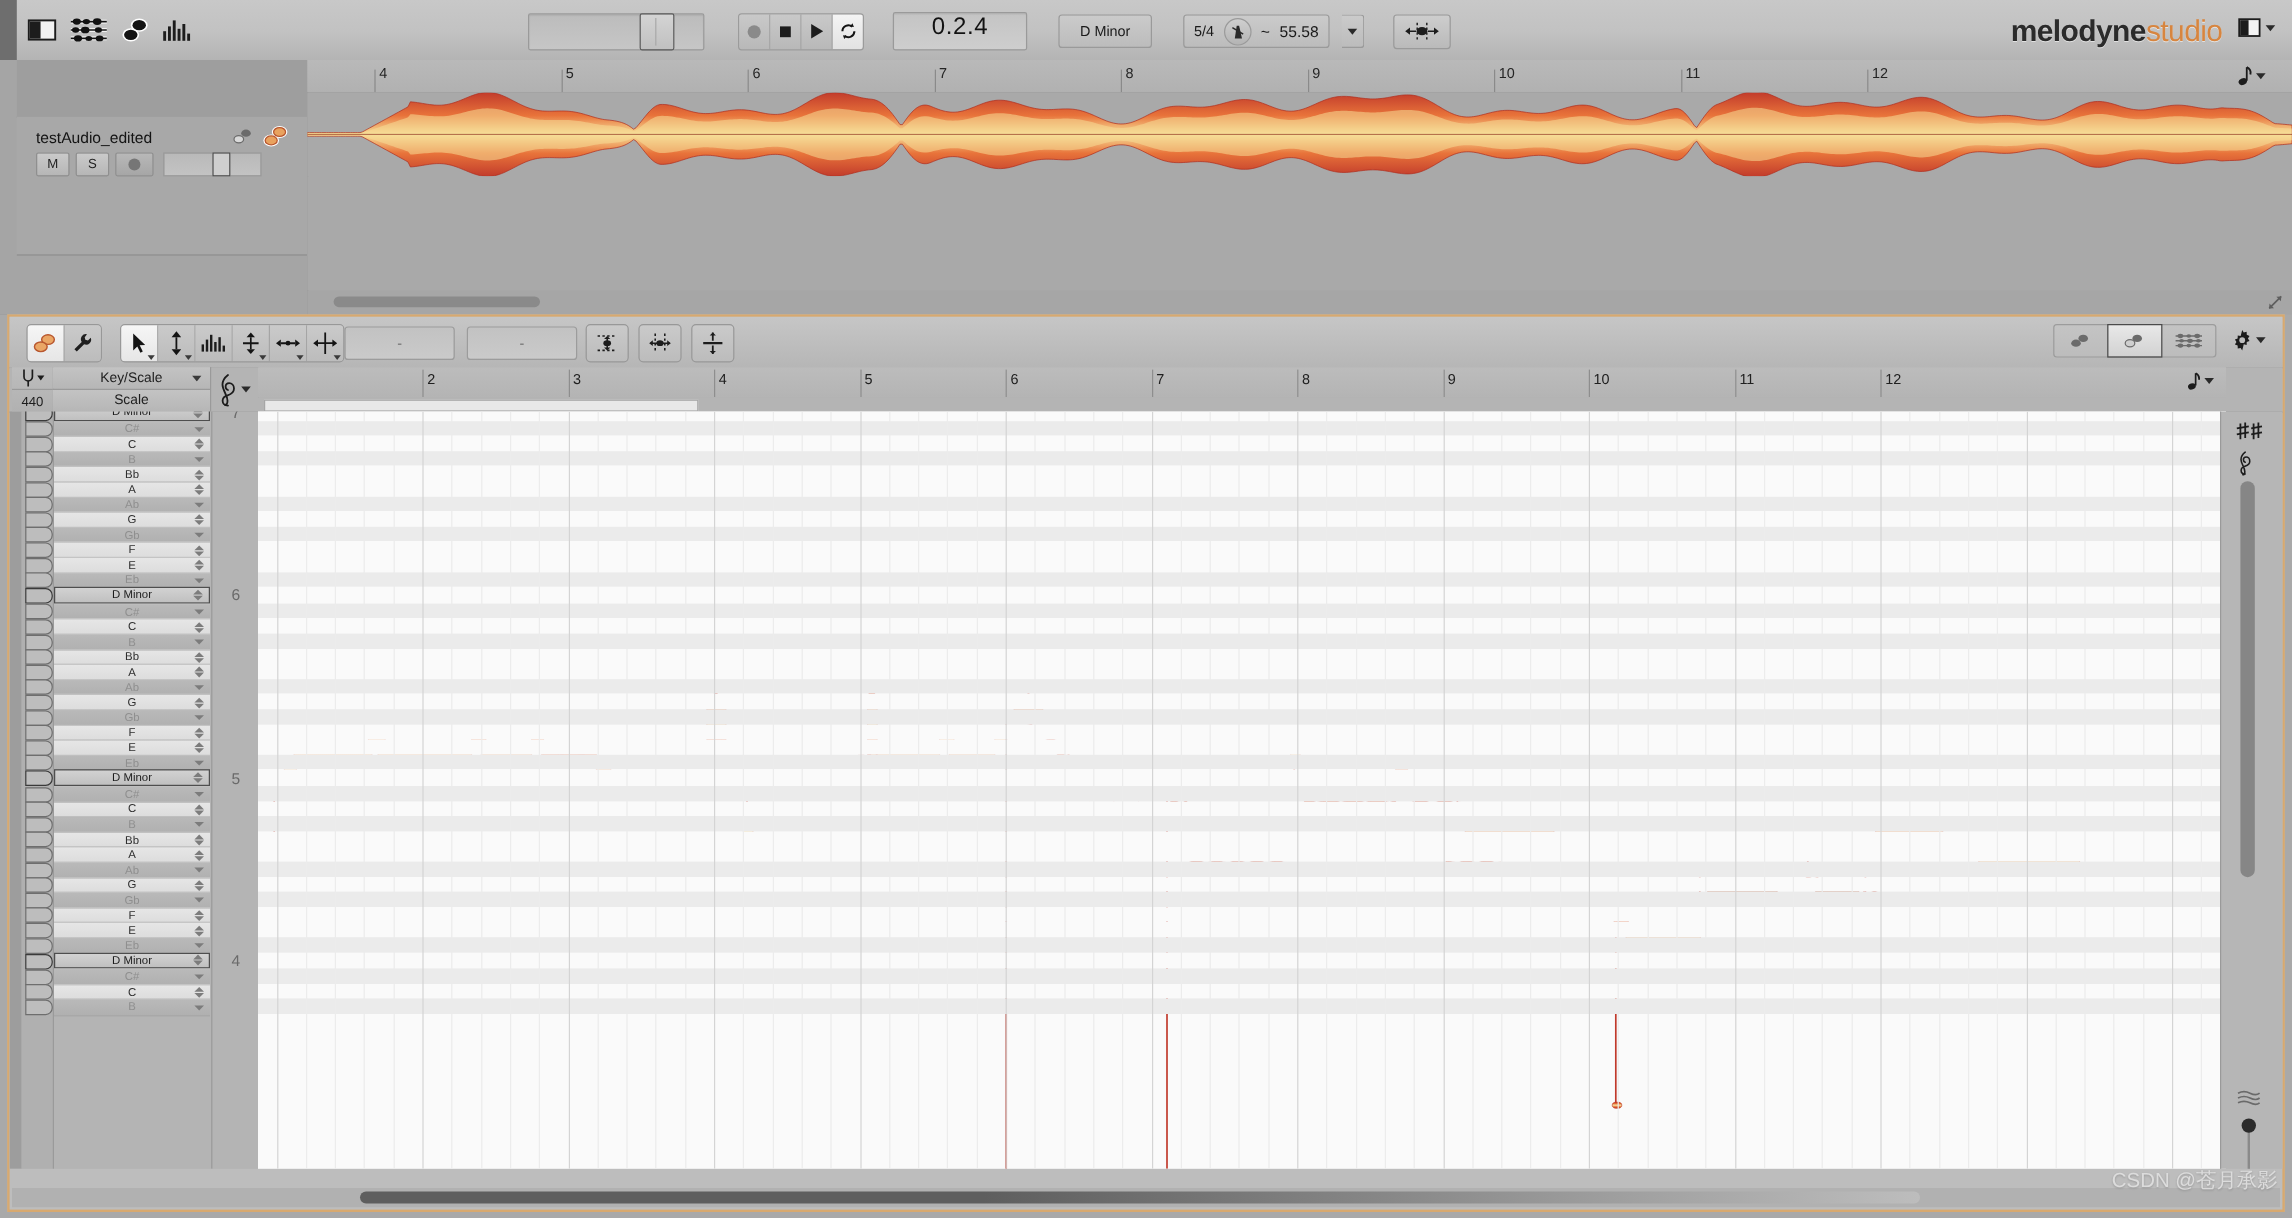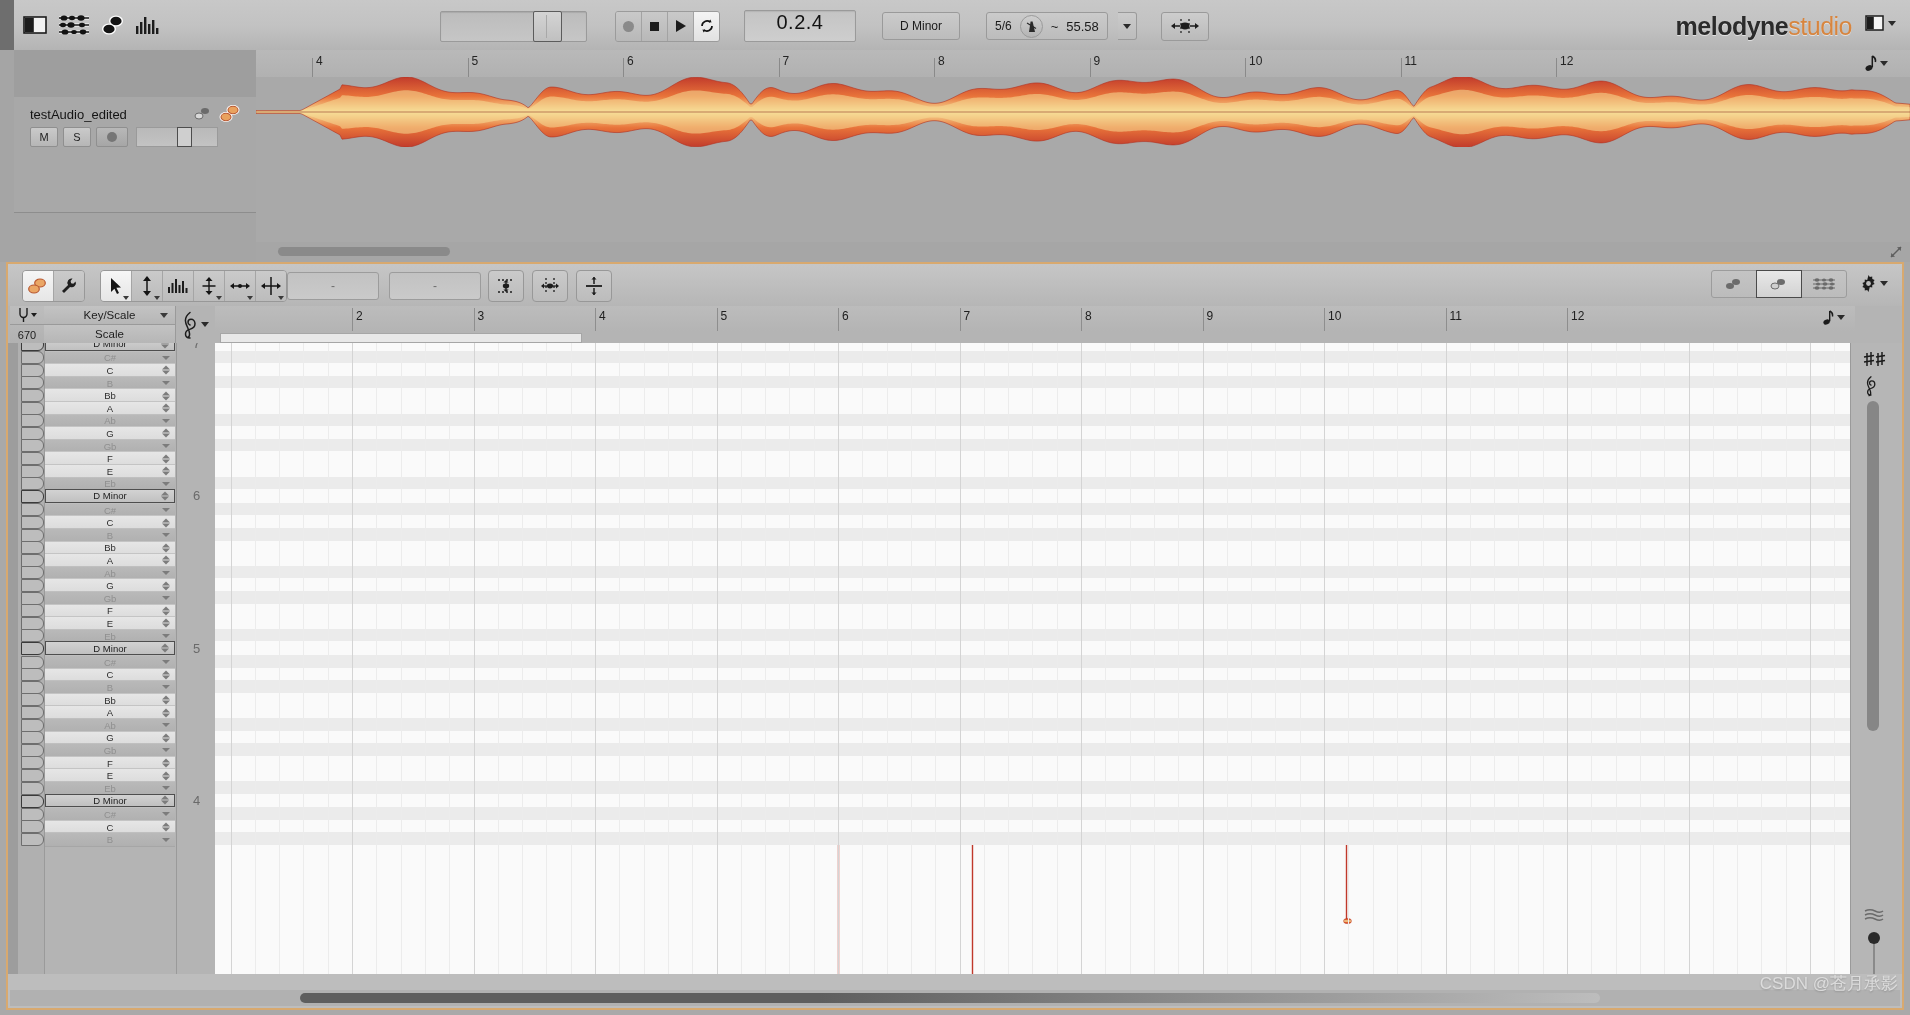--- a/index.html
+++ b/index.html
@@ -261,21 +261,21 @@
 
       <div class="time-field">
         <span>0.2.4</span>
       </div>
 
       <div class="key-field">
         <span>D Minor</span>
       </div>
 
       <div class="tempo-box">
-        <span class="sig">5/6</span>
+        <span class="sig">5/4</span>
         <div class="metro">
           <svg width="13" height="13" viewBox="0 0 13 13">
             <path d="M4 12h6L7.6 1.5H5.6z" fill="#2a2a2a"></path>
             <path d="M2 3l9 5.5" stroke="#2a2a2a" stroke-width="1.2"></path>
           </svg>
         </div>
         <span class="tempo-val">~</span>
         <span class="tempo-val">55.58</span>
       </div>
       <div class="tempo-drop">
@@ -577,21 +577,21 @@
 
     <div class="ks-head">
       <div class="ks-tuner">
         <div class="r1">
           <svg width="11" height="16" viewBox="0 0 11 16">
             <path d="M2 1v6a3.5 3.5 0 0 0 7 0V1" stroke="#1c1c1c" stroke-width="1.4" fill="none"></path>
             <path d="M5.5 10v5" stroke="#1c1c1c" stroke-width="1.4"></path>
           </svg>
           <div class="caret" style="border-top-color:#1c1c1c;border-left-width:3px;border-right-width:3px;border-top-width:4px;"></div>
         </div>
-        <div class="r2">670</div>
+        <div class="r2">440</div>
       </div>
       <div class="ks-col">
         <div class="ks-r1">
           <span>Key/Scale</span>
           <span class="cv">
             <svg width="8" height="5" viewBox="0 0 8 5">
                 <path d="M0 0h8L4 5z" fill="#3a3a3a"></path>
               </svg>
           </span>
         </div>

